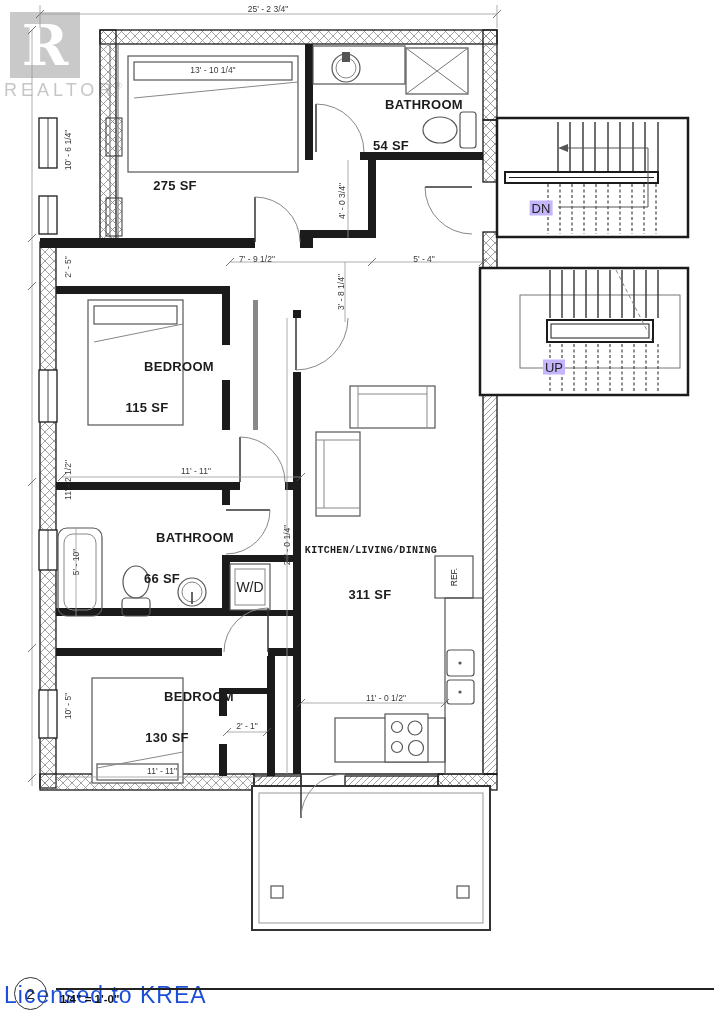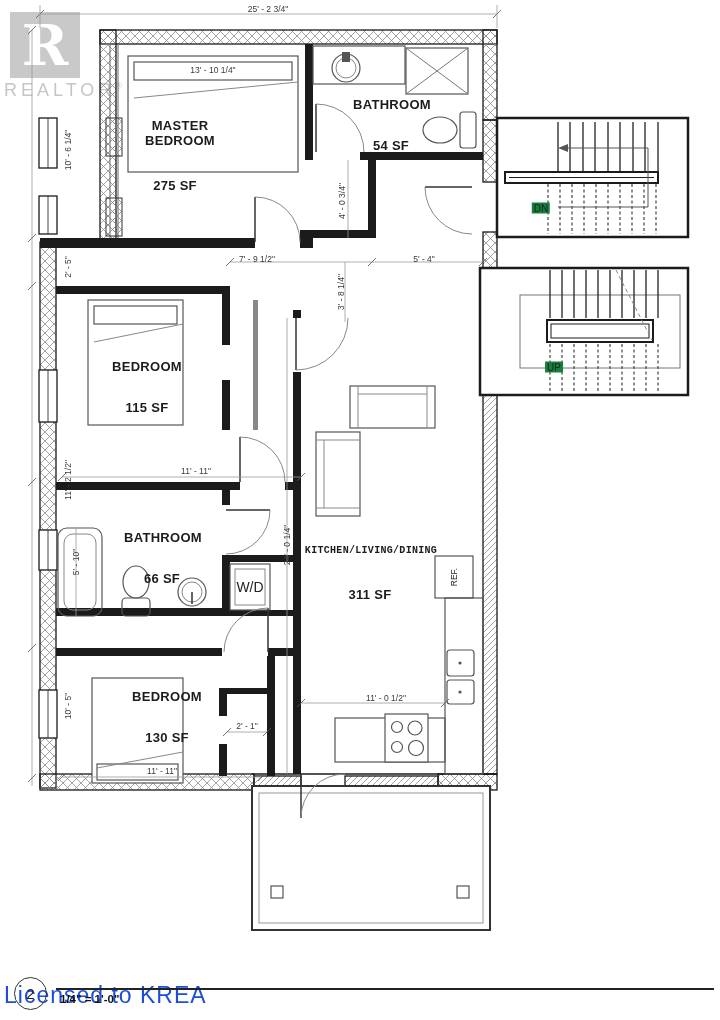--- a/index.html
+++ b/index.html
@@ -1,28 +1,28 @@
 <!DOCTYPE html>
 <html><head>
 <meta charset="utf-8">
 <style>
   html,body{margin:0;padding:0;background:#ffffff;}
   #canvas{position:relative;width:720px;height:1020px;background:#ffffff;overflow:hidden;
           font-family:"Liberation Sans", sans-serif;}
   svg{position:absolute;left:0;top:0;}
   .lbl{position:absolute;transform:translate(-50%,-50%);font-weight:bold;color:#1c1c1c;
        text-align:center;line-height:1.12;letter-spacing:.3px;}
-  .room{font-size:13px;}
+  .room{font-size:13px;margin-left:32px;}
   .area{font-size:13px;}
   .kitchen{font-size:10px;white-space:nowrap;font-family:Liberation Mono, monospace;}
   .dim{position:absolute;transform:translate(-50%,-50%);font-size:8.5px;font-weight:normal;
        color:#3a3a3a;white-space:nowrap;text-align:center;}
   .dim.rot{transform:translate(-50%,-50%) rotate(-90deg);}
-  .stairlbl{position:absolute;transform:translate(-50%,-50%);font-size:10px;color:#222;
-            background:#15803d;padding:0 2px;font-weight:normal;}
+  .stairlbl{position:absolute;transform:translate(-50%,-50%);font-size:13px;color:#222;
+            background:#c4b5fd;padding:0 2px;font-weight:normal;}
   .fixlbl{position:absolute;transform:translate(-50%,-50%);font-size:14px;font-weight:normal;color:#222;}
   .fixlbl.rot{transform:translate(-50%,-50%) rotate(-90deg);font-size:8.5px;font-weight:normal;}
   
   .wm-logo{position:absolute;left:10px;top:12px;width:70px;height:66px;background:#c9c9c9;
            display:flex;align-items:center;justify-content:center;}
   .wm-logo span{font-family:"DejaVu Serif", serif;font-weight:bold;font-size:56px;color:#ffffff;}
   .wm-text{position:absolute;left:4px;top:80px;font-size:18px;letter-spacing:4px;color:#c6c6c6;
            font-weight:normal;}
   .wm-text sup{font-size:9px;letter-spacing:0;}
   .wm-licensed{position:absolute;left:4px;top:982px;font-size:23px;color:#1d4ed8;letter-spacing:1px;}
@@ -242,21 +242,20 @@
       <line x1="76" y1="528" x2="76" y2="616"></line>
       <line x1="301" y1="703" x2="445" y2="703"></line>
       <path d="M297,707 L305,699 M441,707 L449,699" stroke="#555"></path>
       <line x1="227" y1="732" x2="267" y2="732"></line>
       <path d="M223,736 L231,728 M263,736 L271,728" stroke="#555"></path>
       <line x1="62" y1="777" x2="262" y2="777"></line>
       <path d="M58,781 L66,773 M258,781 L266,773" stroke="#555"></path>
     </g>
   </svg>
 
-  <div class="lbl room" style="left:180px;top:134px;width:120px">MASTER BEDROOM</div>
   <div class="lbl area" style="left:175px;top:186px">275 SF</div>
 
   <div class="lbl room" style="left:392px;top:105px">BATHROOM</div>
   <div class="lbl area" style="left:391px;top:146px">54 SF</div>
 
   <div class="lbl room" style="left:147px;top:367px">BEDROOM</div>
   <div class="lbl area" style="left:147px;top:408px">115 SF</div>
 
   <div class="lbl room" style="left:163px;top:538px">BATHROOM</div>
   <div class="lbl area" style="left:162px;top:579px">66 SF</div>

